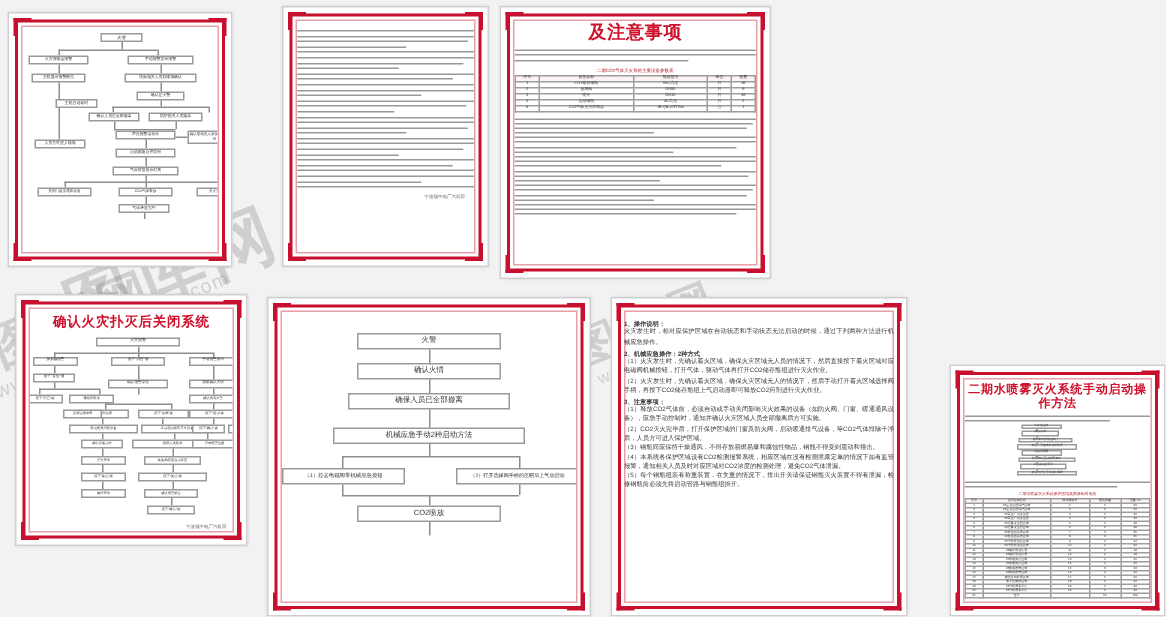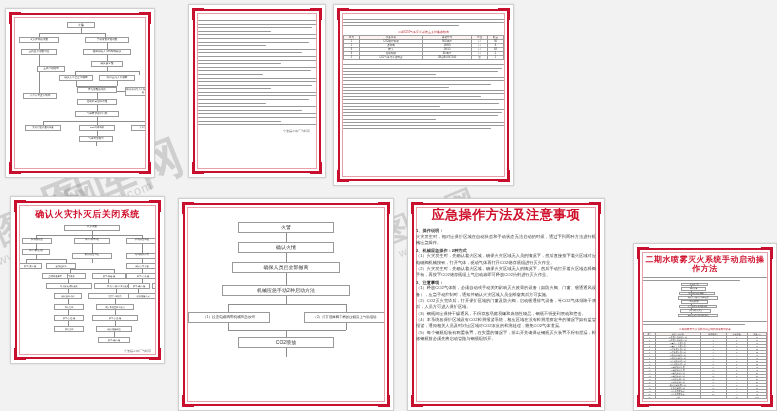--- a/index.html
+++ b/index.html
@@ -181,20 +181,21 @@
     </div>
   </div>
 
   <div class="poster" style="left:333px; top:4px; width:181px; height:182px;">
     <div class="frame"></div>
     <span class="corner c-tl"></span>
     <span class="corner c-tr"></span>
     <span class="corner c-bl"></span>
     <span class="corner c-br"></span>
     <div class="inner">
+      <div class="ptitle" style="font-size:12px;">及注意事项</div>
 
       <div class="lines" id="p3-intro" style="margin-top:5px; gap:2.2px;">
           <div class="ln" style="height: 1px; width: 100%;"></div>
           <div class="ln" style="height: 1px; width: 100%;"></div>
           <div class="ln" style="height: 1px; width: 72%;"></div>
         </div>
 
       <table class="grid" style="margin-top:3px; font-size:2.6px;">
         <caption style="font-size:3px; color:#b4202c; padding:1px 0;">二期CO2气体灭火系统主要设备参数表</caption>
         <thead>
@@ -395,38 +396,37 @@
     </div>
   </div>
 
   <div class="poster" style="left:407px; top:198px; width:198px; height:213px;">
     <div class="frame"></div>
     <span class="corner c-tl"></span>
     <span class="corner c-tr"></span>
     <span class="corner c-bl"></span>
     <span class="corner c-br"></span>
     <div class="inner" style="inset:8px;">
-      <div class="ptitle" style="font-size:13px;">应急操作方法及注意事项</div>
       <div id="p6-body" style="margin-top:6px;">
           <div class="para" style="font-size: 4.2px; font-weight: bold; margin-top: 1.6px;">1、操作说明：</div>
           <div class="para" style="font-size: 4.2px; text-indent: 0px; line-height: 1.5;">火灾发生时，相对应保护区域在自动状态和手动状态无法启动的时候，通过下列两种方法进行机械应急操作。</div>
           <div class="para" style="font-size: 4.2px; font-weight: bold; margin-top: 1.6px;">2、机械应急操作：2种方式</div>
           <div class="para" style="font-size: 4.2px; text-indent: 0px; line-height: 1.5;">（1）火灾发生时，先确认着火区域，确保火灾区域无人员的情况下，然后直接按下着火区域对应电磁阀机械按钮，打开气体，驱动气体再打开CO2储存瓶组进行灭火作业。</div>
           <div class="para" style="font-size: 4.2px; text-indent: 0px; line-height: 1.5;">（2）火灾发生时，先确认着火区域，确保火灾区域无人的情况下，然后手动打开着火区域选择阀手柄，再按下CO2储存瓶组上气启动器即可释放CO2药剂进行灭火作业。</div>
           <div class="para" style="font-size: 4.2px; font-weight: bold; margin-top: 1.6px;">3、注意事项：</div>
           <div class="para" style="font-size: 4.2px; text-indent: 0px; line-height: 1.5;">（1）释放CO2气体前，必须自动或手动关闭影响灭火效果的设备（如防火阀、门窗、暖通通风设备），应急手动控制时，通知并确认火灾区域人员全部撤离后方可实施。</div>
           <div class="para" style="font-size: 4.2px; text-indent: 0px; line-height: 1.5;">（2）CO2灭火完毕后，打开保护区域的门窗及防火阀，启动暖通排气设备，等CO2气体排除干净后，人员方可进入保护区域。</div>
           <div class="para" style="font-size: 4.2px; text-indent: 0px; line-height: 1.5;">（3）钢瓶间应保持干燥通风，不得存放易燃易爆和腐蚀性物品，钢瓶不得受到震动和撞击。</div>
           <div class="para" style="font-size: 4.2px; text-indent: 0px; line-height: 1.5;">（4）本系统各保护区域设有CO2检测报警系统，相应区域在没有检测泄露定单的情况下如有监管报警，通知相关人员及时对应区域对CO2浓度的检测处理，避免CO2气体泄漏。</div>
           <div class="para" style="font-size: 4.2px; text-indent: 0px; line-height: 1.5;">（5）每个钢瓶组装有称重装置，在失重的情况下，排出开关请保证钢瓶灭火装置不得有泄漏，检修钢瓶前必须先将启动管路与钢瓶组拆开。</div>
         </div>
     </div>
   </div>
 
-  <div class="poster" style="left:633px; top:243px; width:144px; height:168px;font-family:Liberation Serif, serif;">
+  <div class="poster" style="left:633px; top:243px; width:144px; height:168px;">
     <div class="frame"></div>
     <span class="corner c-tl"></span>
     <span class="corner c-tr"></span>
     <span class="corner c-bl"></span>
     <span class="corner c-br"></span>
     <div class="inner">
       <div class="ptitle" style="font-size:8px; margin-top:2px;">二期水喷雾灭火系统手动启动操作方法</div>
 
       <div class="lines" id="p7-intro" style="margin-top:3px; gap:2px;">
           <div class="ln" style="height: 1px; width: 100%;"></div>

